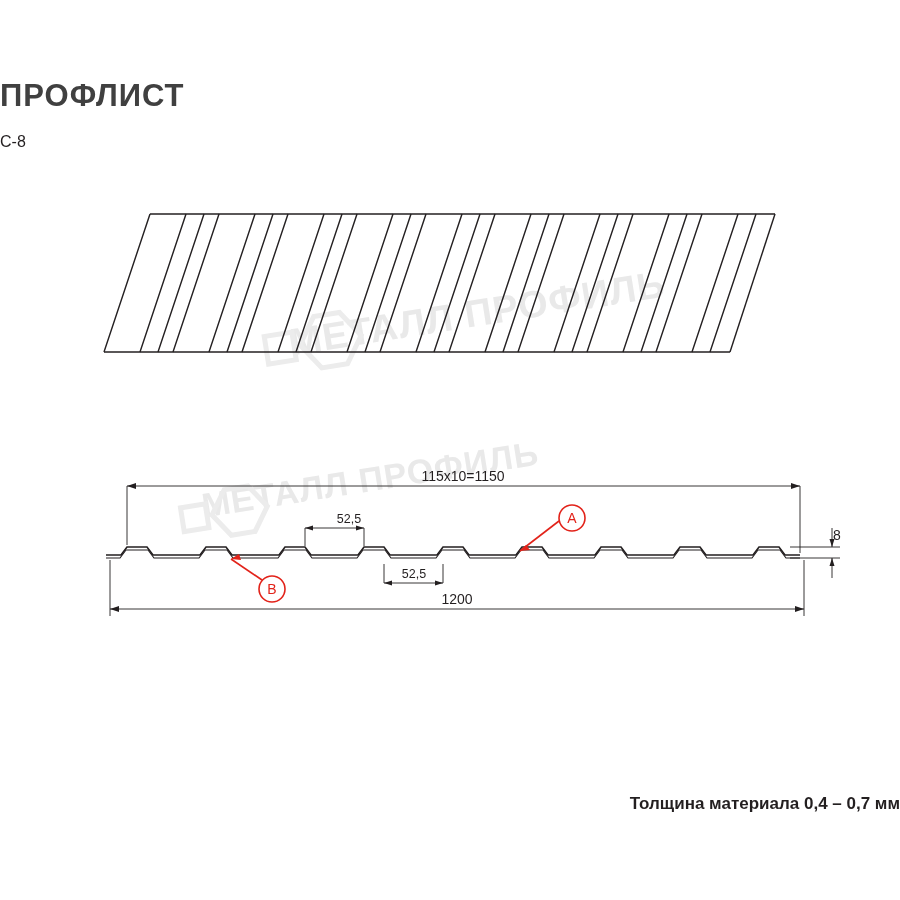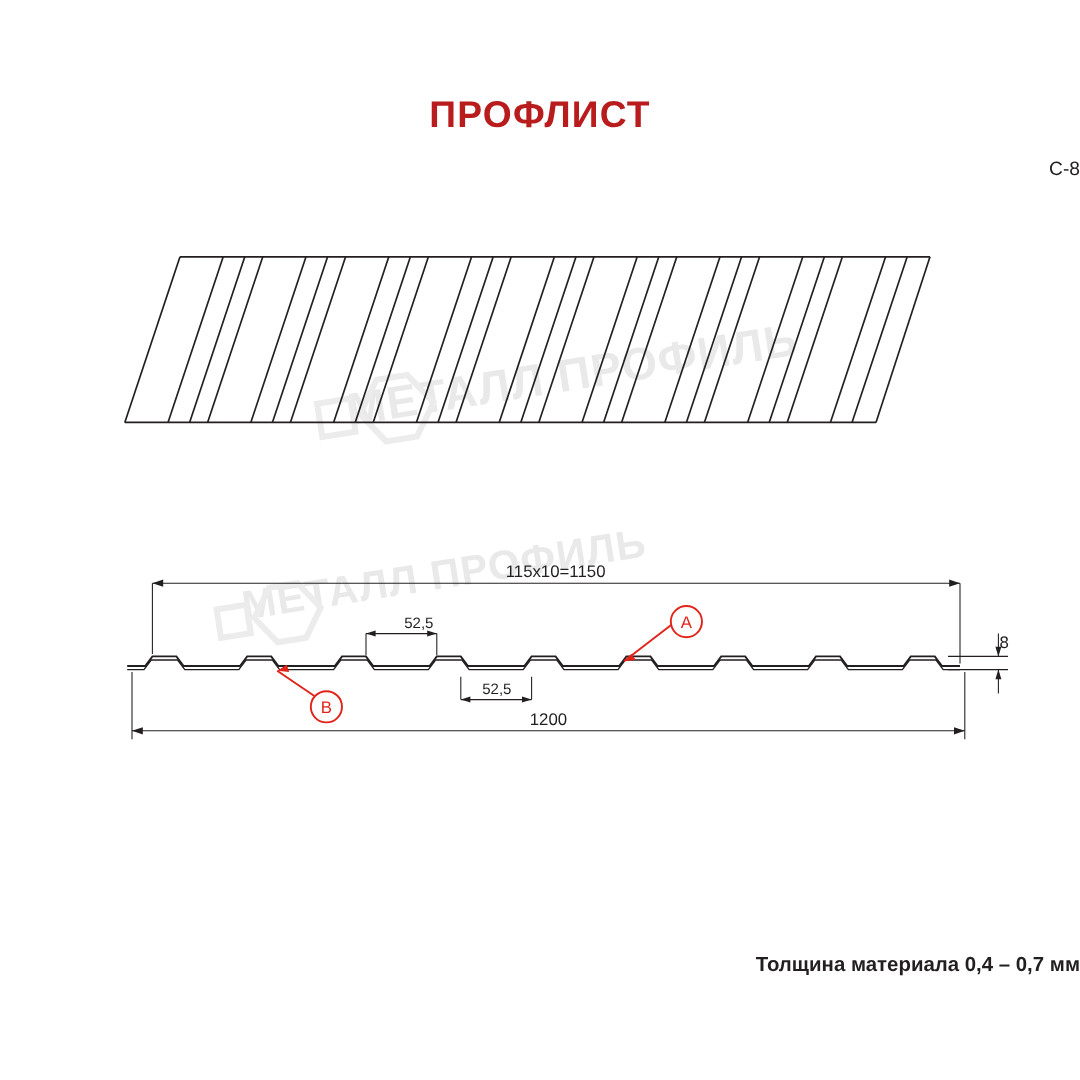--- a/index.html
+++ b/index.html
@@ -19,32 +19,31 @@
     position: absolute;
     left: 0; top: 0;
     width: 900px;
     height: 900px;
   }
   .title {
     position: absolute;
     top: 78px;
     left: 0;
     width: 900px;
-    text-align: center;
     font-size: 31px;
     font-weight: bold;
     letter-spacing: 1px;
-    color: #b91c1c;
+    color: #404040;
   }
   .subtitle {
     position: absolute;
     top: 133px;
     left: 0;
     width: 900px;
-    text-align: right;
+    text-align: left;
     font-size: 16px;
     color: #231f20;
   }
   .footer {
     position: absolute;
     top: 794px;
     left: 0;
     width: 900px;
     text-align: right;
     font-size: 17px;

